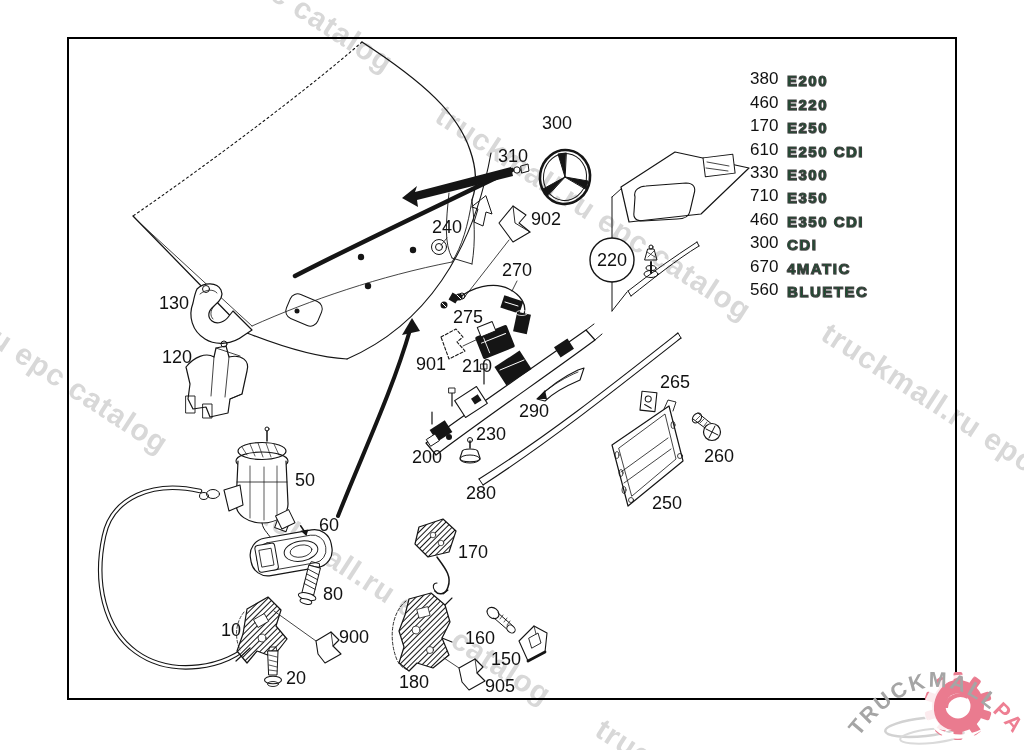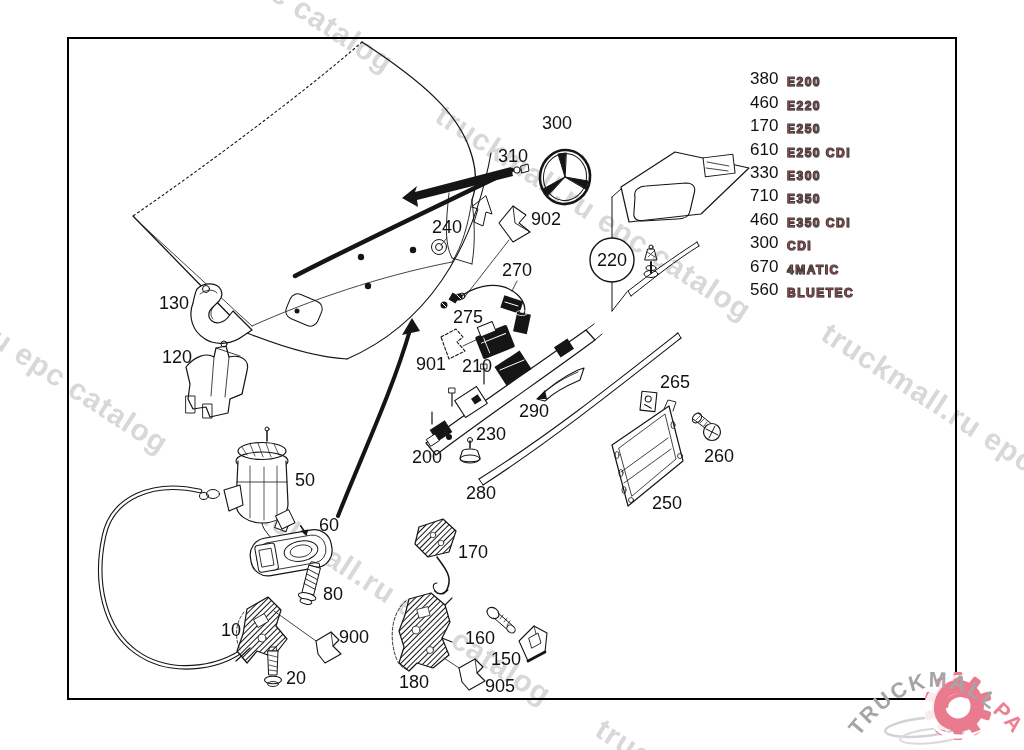--- a/index.html
+++ b/index.html
@@ -6,21 +6,21 @@
   html,body{margin:0;padding:0;background:#fff;}
   .stage{position:relative;width:1024px;height:750px;background:#fff;overflow:hidden;
          font-family:"Liberation Sans",sans-serif;}
   .wm{position:absolute;font-size:30px;font-weight:bold;color:#d8d8d8;letter-spacing:1px;
       white-space:nowrap;transform-origin:0 0;transform:rotate(33deg);user-select:none;}
   svg.diagram{position:absolute;left:0;top:0;}
   svg text.plabel{font-family:"Liberation Sans",sans-serif;font-size:18px;fill:#111;}
   .badges{position:absolute;left:750px;top:66px;}
   .badge-row{display:flex;align-items:flex-end;height:23.4px;}
   .badge-num{width:37px;font-size:17px;color:#111;}
-  .badge-chrome{font-size:12px;font-weight:bold;letter-spacing:1.5px;color:#ef4444;
+  .badge-chrome{font-size:15px;font-weight:bold;letter-spacing:1.5px;color:#14532d;
       -webkit-text-stroke:1.15px #3f3f3f;text-shadow:0.6px 0.6px 0 #c0c0c0;}
 </style>
 </head>
 <body>
 
 <div class="stage">
 
   <div class="wm" style="left:90px;top:-150px;">truckmall.ru epc catalog</div>
   <div class="wm" style="left:448px;top:98px;">truckmall.ru epc catalog</div>
   <div class="wm" style="left:-135px;top:231px;">truckmall.ru epc catalog</div>

